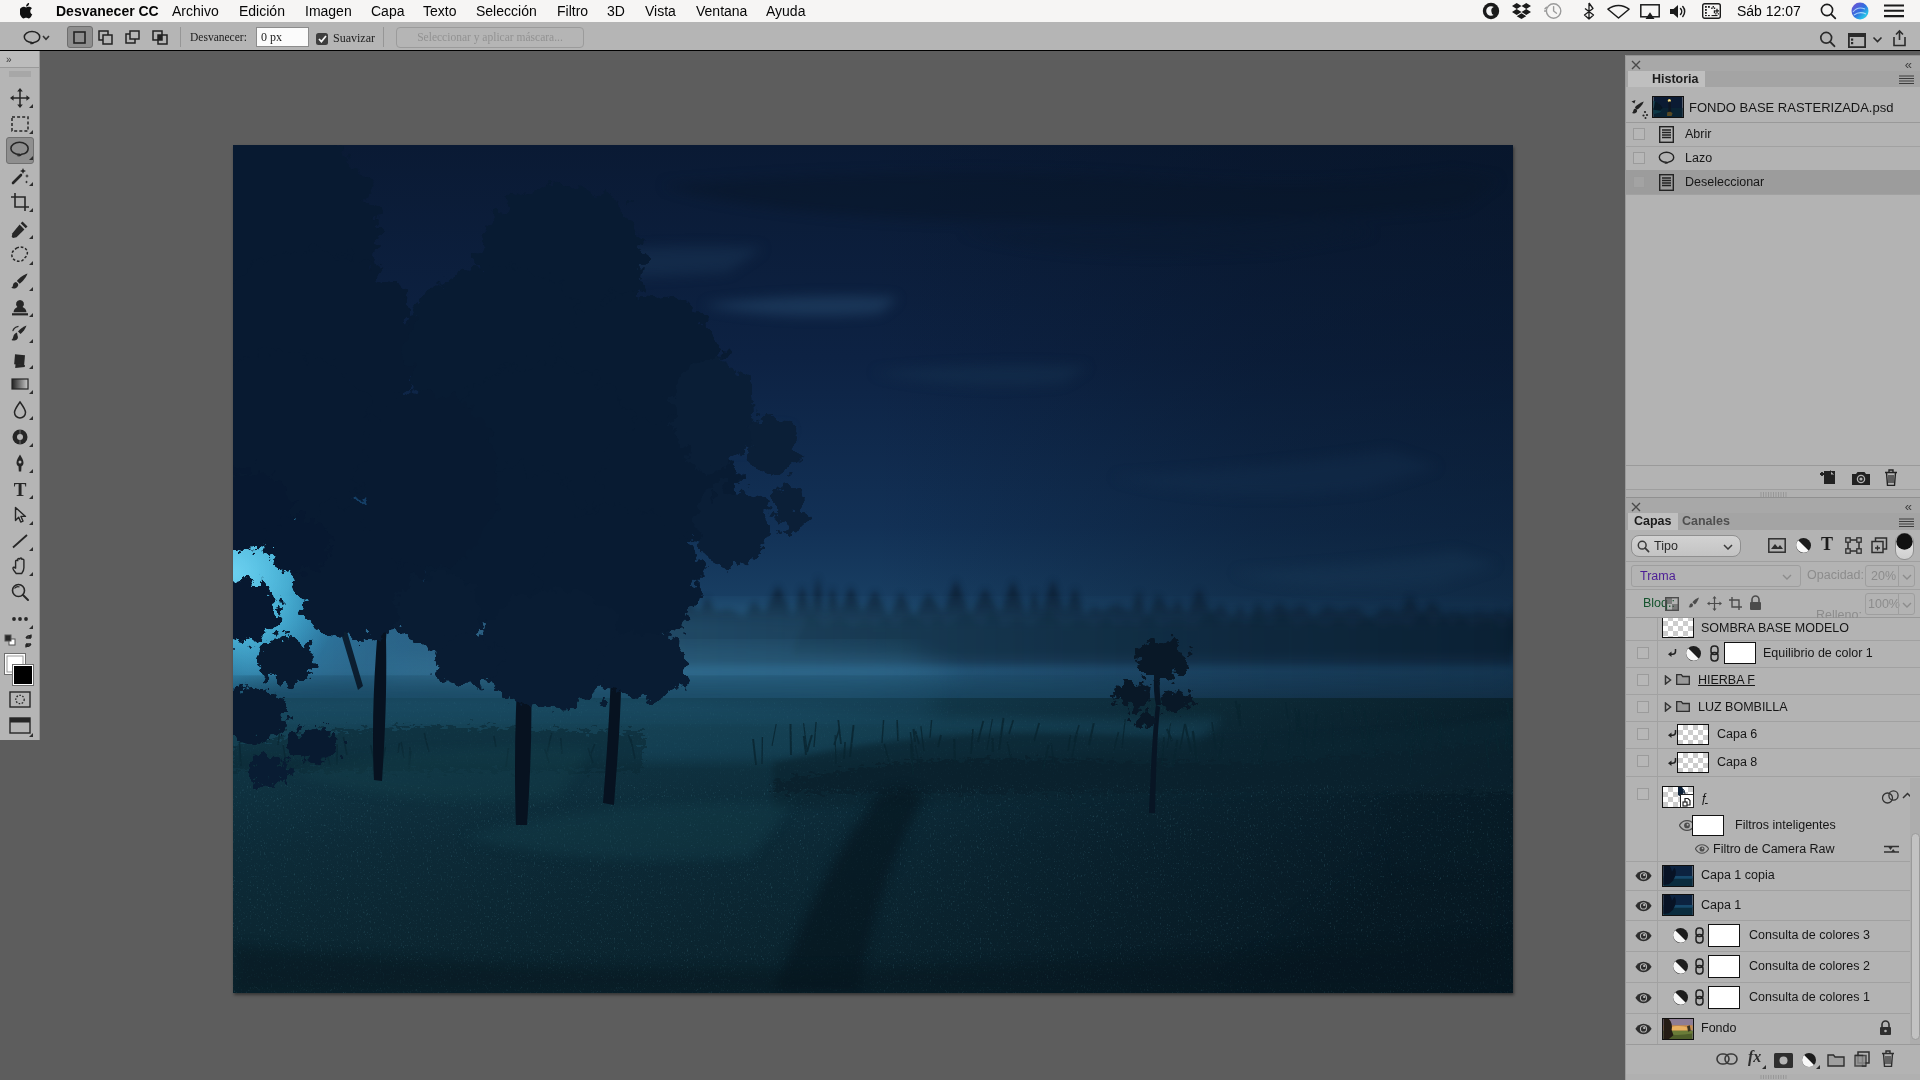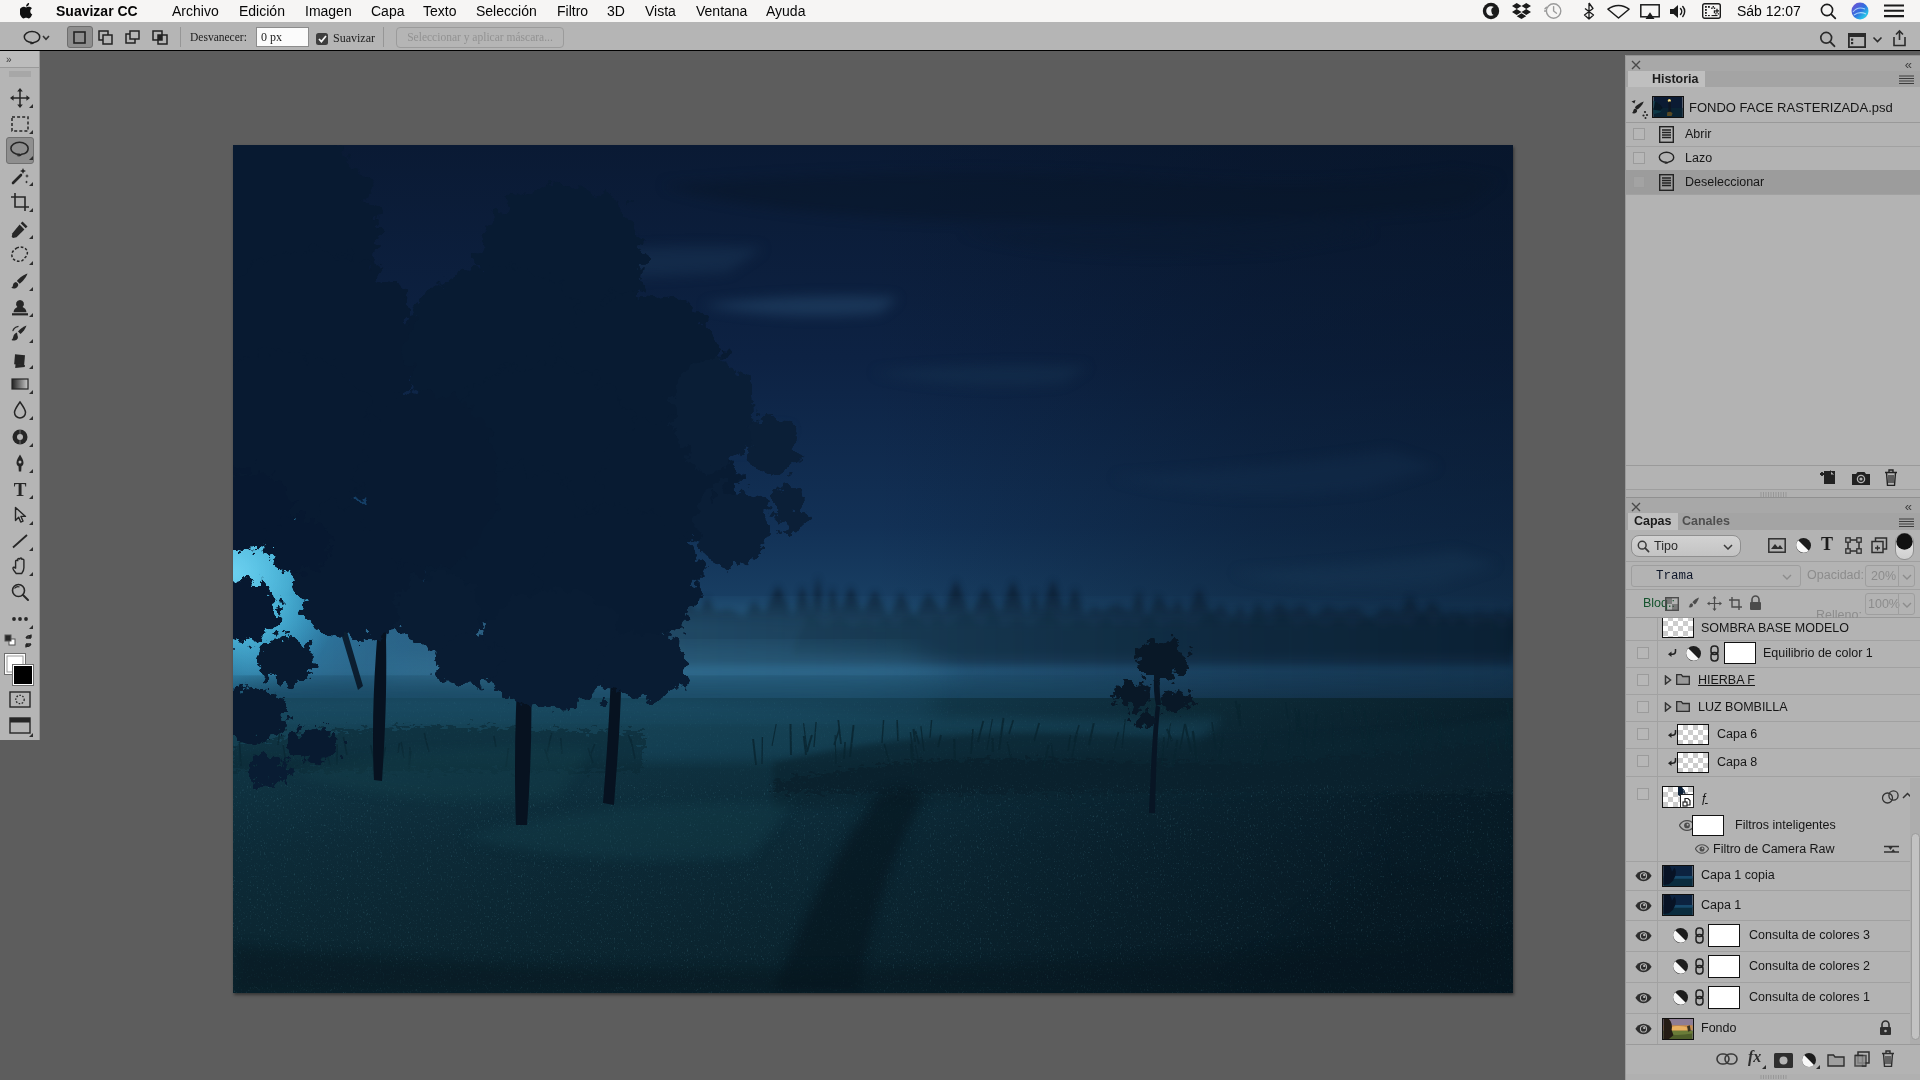--- a/index.html
+++ b/index.html
@@ -19,21 +19,21 @@
 .thumbbd{position:absolute;border:1px solid #111;box-sizing:border-box;}
 .chk{position:absolute;width:12px;height:12px;border:1px solid #9b9b9b;box-sizing:border-box;background:#b7b7b7;}
 .hline{position:absolute;left:0;width:100%;height:1px;background:#a1a1a1;}
 .checker{background-color:#fff;background-image:linear-gradient(45deg,#ccc 25%,transparent 25%,transparent 75%,#ccc 75%),linear-gradient(45deg,#ccc 25%,transparent 25%,transparent 75%,#ccc 75%);background-size:10px 10px;background-position:0 0,5px 5px;}
 </style></head>
 <body>
 <div id="menubar">
  <svg class="abs" style="left:20px;top:3px" width="16" height="17" viewBox="0 0 16 17">
       <path fill="#111" d="M11.4 9.1c0-2.2 1.8-3.2 1.9-3.3-1-1.5-2.6-1.7-3.2-1.7-1.4-.1-2.7.8-3.3.8-.7 0-1.8-.8-2.9-.8C2.4 4.2 1 5.1.2 6.5c-1.5 2.6-.4 6.4 1.1 8.5.7 1 1.6 2.2 2.7 2.1 1.1 0 1.5-.7 2.8-.7s1.7.7 2.9.7c1.2 0 1.9-1 2.7-2.1.8-1.2 1.2-2.4 1.2-2.4s-2.2-.9-2.2-3.5zM9.2 2.8c.6-.7 1-1.7.9-2.8-.9 0-1.9.6-2.5 1.3-.6.6-1 1.6-.9 2.6 1 .1 1.9-.5 2.5-1.1z" transform="scale(.9)"></path>
     </svg>
- <div class="mi" style="left:56px;font-weight:bold;">Suavizar CC</div>
+ <div class="mi" style="left:56px;font-weight:bold;">Desvanecer CC</div>
  <div class="mi" style="left:172px;">Archivo</div>
  <div class="mi" style="left:239px;">Edición</div>
  <div class="mi" style="left:305px;">Imagen</div>
  <div class="mi" style="left:371px;">Capa</div>
  <div class="mi" style="left:423px;">Texto</div>
  <div class="mi" style="left:476px;">Selección</div>
  <div class="mi" style="left:557px;">Filtro</div>
  <div class="mi" style="left:607px;">3D</div>
  <div class="mi" style="left:645px;">Vista</div>
  <div class="mi" style="left:696px;">Ventana</div>
@@ -129,21 +129,21 @@
     </svg>
  <div class="abs" style="left:180px;top:5px;width:1px;height:20px;background:#969696;"></div>
  <div class="abs" style="left:190px;top:9px;font-size:11.5px;color:#1c1c1c;">Desvanecer:</div>
  <div class="abs" style="left:256px;top:5px;width:53px;height:20px;background:#fbfbfb;border:1px solid #8c8c8c;box-sizing:border-box;font-size:12px;color:#1c1c1c;line-height:18px;padding-left:4px;">0 px</div>
  <div class="abs" style="left:316px;top:11px;width:12px;height:12px;background:#3e3e3e;border-radius:2.5px;"></div>
  <svg class="abs" style="left:318px;top:13px" width="9" height="8" viewBox="0 0 9 8">
       <path d="M1 4 3.4 6.6 8 1" fill="none" stroke="#f4f4f4" stroke-width="1.7"></path>
     </svg>
  <div class="abs" style="left:333px;top:9px;font-size:12px;color:#1c1c1c;">Suavizar</div>
  <div class="abs" style="left:383px;top:5px;width:1px;height:20px;background:#969696;"></div>
- <div class="abs" style="left:396px;top:5px;width:168px;height:21px;border:1px solid #9b9b9b;border-radius:4px;box-sizing:border-box;font-size:11.5px;color:#929292;text-align:center;line-height:19px;white-space:nowrap;">Seleccionar y aplicar máscara...</div>
+ <div class="abs" style="left:396px;top:5px;width:188px;height:21px;border:1px solid #9b9b9b;border-radius:4px;box-sizing:border-box;font-size:11.5px;color:#929292;text-align:center;line-height:19px;white-space:nowrap;">Seleccionar y aplicar máscara...</div>
  <svg class="abs" style="left:1819px;top:9px" width="17" height="17" viewBox="0 0 17 17">
       <circle cx="7.2" cy="6.8" r="5.4" fill="none" stroke="#2b2b2b" stroke-width="1.7"></circle>
       <path d="m11.2 10.8 4.2 4.4" stroke="#2b2b2b" stroke-width="1.9" stroke-linecap="round"></path>
     </svg>
  <svg class="abs" style="left:1848px;top:11px" width="18" height="15" viewBox="0 0 18 15">
       <rect x=".9" y=".9" width="16.2" height="13.2" fill="none" stroke="#2b2b2b" stroke-width="1.8"></rect>
       <rect x="1" y="1" width="16" height="3" fill="#2b2b2b"></rect>
       <rect x="3" y="5.5" width="2.2" height="2.2" fill="#2b2b2b"></rect>
       <rect x="3" y="9" width="2.2" height="2.2" fill="#2b2b2b"></rect>
     </svg>
@@ -612,21 +612,21 @@
   <svg class="thumbbd" style="left:26px;top:9px" width="32" height="22" viewBox="0 0 32 22">
         <rect width="32" height="22" fill="#0b1b33"></rect>
         <rect y="12" width="32" height="10" fill="#0a2333"></rect>
         <path d="M0 4c4 1 7 4 8 7 2 2 1 5-1 6l-7 2z" fill="#0d3947"></path>
         <path d="M2 5c3 1 6 4 8 7l-2 3-8-1z" fill="#071420" opacity=".9"></path>
         <circle cx="17.5" cy="4" r="1.8" fill="#e8c660"></circle>
         <circle cx="17.5" cy="4" r=".9" fill="#f8ecae"></circle>
         <path d="M16.5 5h2.5l.5 12h-3z" fill="#0d1622"></path>
         <path d="M15 17c2-1.5 5-1 6 1l-1 3h-5z" fill="#6a521f" opacity=".8"></path>
       </svg>
-  <div class="lbl" style="left:63px;top:13px;font-size:13px;">FONDO FACE RASTERIZADA.psd</div>
+  <div class="lbl" style="left:63px;top:13px;font-size:13px;">FONDO BASE RASTERIZADA.psd</div>
   <div class="hline" style="top:35px;background:#999;"></div>
   <div class="chk" style="left:7px;top:41px;"></div>
   <svg class="abs" style="left:33px;top:39px" width="15" height="17" viewBox="0 0 15 17">
         <rect x=".7" y=".7" width="13.6" height="15.6" fill="#b3b3b3" stroke="#222" stroke-width="1.4"></rect>
         <path d="M3 4h9M3 6.5h9M3 9h9M3 11.5h9" stroke="#222" stroke-width="1.3"></path>
       </svg>
   <div class="lbl" style="left:59px;top:40px;">Abrir</div>
   <div class="hline" style="top:59px;"></div>
   <div class="chk" style="left:7px;top:65px;"></div>
   <svg class="abs" style="left:32px;top:63px" width="18" height="18" viewBox="0 0 18 18">
@@ -714,21 +714,21 @@
         <rect x="1" y="4.5" width="11" height="11" fill="#b3b3b3" stroke="#2e2e2e" stroke-width="1.5"></rect>
         <path d="M4 11h5M6.5 8.5v5" stroke="#2e2e2e" stroke-width="1.3"></path>
       </svg>
   <div class="abs" style="left:269px;top:3px;width:19px;height:27px;background:linear-gradient(#e8e8e8,#cfcfcf);border:1px solid #8f8f8f;border-radius:9px;box-sizing:border-box;"></div>
   <svg class="abs" style="left:269px;top:2px" width="19" height="19" viewBox="0 0 19 19">
         <circle cx="9.5" cy="9.5" r="8.2" fill="#111"></circle>
       </svg>
  </div>
  <div class="abs" style="left:0;top:65px;width:100%;height:28px;background:#b3b3b3;border-bottom:1px solid #a0a0a0;box-sizing:border-box;">
   <div class="abs" style="left:5px;top:3px;width:170px;height:22px;border:1px solid #9e9e9e;border-radius:3px;box-sizing:border-box;">
-   <div class="abs" style="left:24px;top:3px;font-size:12.5px;color:#0f172a;font-family:Liberation Mono, monospace;">Trama</div>
+   <div class="abs" style="left:8px;top:3px;font-size:12.5px;color:#4c1d95;">Trama</div>
    <svg class="abs" style="right:8px;top:8px" width="10" height="6" viewBox="0 0 10 6">
           <path d="m1 1 4 4 4-4" fill="none" stroke="#8c8c8c" stroke-width="1.4"></path>
         </svg>
   </div>
   <div class="abs" style="left:181px;top:6px;font-size:12.5px;color:#8c8c8c;">Opacidad:</div>
   <div class="abs" style="left:239px;top:3px;width:34px;height:22px;border:1px solid #9e9e9e;border-radius:3px 0 0 3px;box-sizing:border-box;font-size:12.5px;color:#8c8c8c;line-height:20px;padding-left:5px;">20%</div>
   <div class="abs" style="left:272px;top:3px;width:17px;height:22px;border:1px solid #9e9e9e;border-radius:0 3px 3px 0;box-sizing:border-box;">
         <svg class="abs" style="left:3px;top:8px" width="10" height="6" viewBox="0 0 10 6">
           <path d="m1 1 4 4 4-4" fill="none" stroke="#8c8c8c" stroke-width="1.4"></path>
         </svg>

